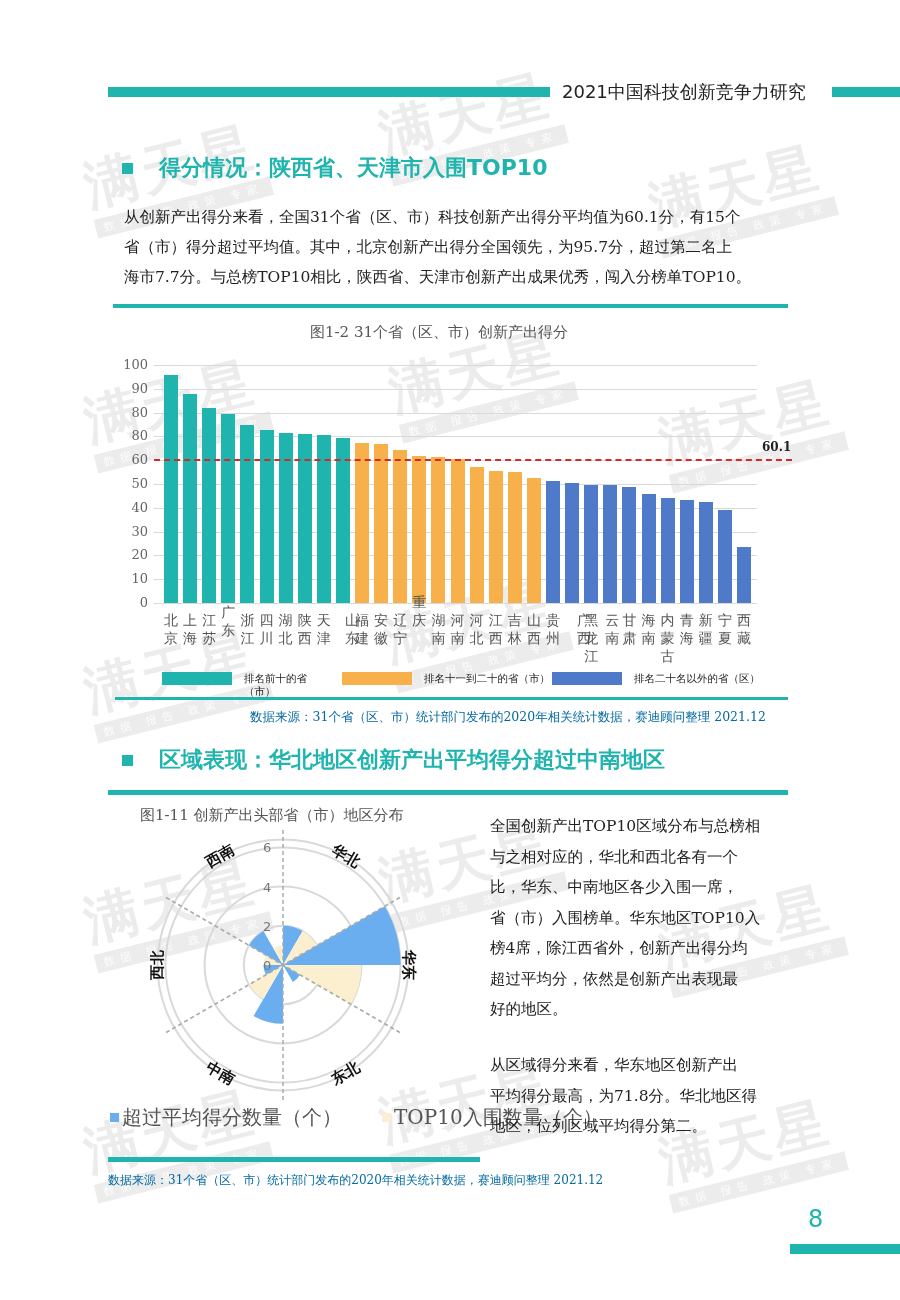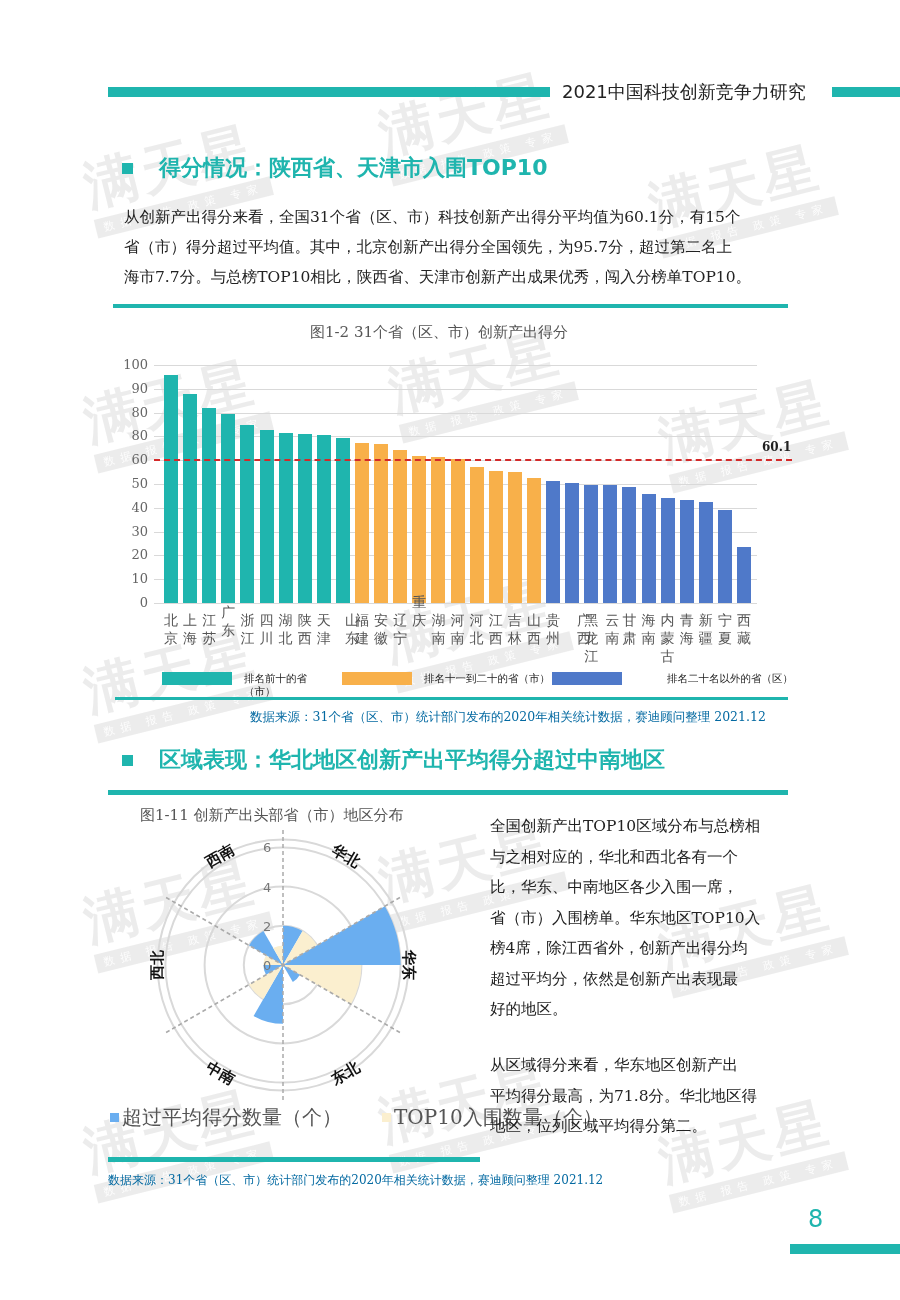--- a/index.html
+++ b/index.html
@@ -171,21 +171,21 @@
 
 <div class="legend-row" style="left:162px; top:672px;">
   <div style="display:flex; align-items:flex-start; width:180px;">
     <span class="legend-swatch" style="background:#1fb5ae;"></span>
     <span style="width:80px; line-height:13px;">排名前十的省（市）</span>
   </div>
   <div style="display:flex; align-items:flex-start; width:210px;">
     <span class="legend-swatch" style="background:#f8b04a;"></span>
     <span style="line-height:13px; white-space:nowrap;">排名十一到二十的省（市）</span>
   </div>
-  <div style="display:flex; align-items:flex-end;gap:33px;">
+  <div style="display:flex; align-items:flex-end;">
     <span class="legend-swatch" style="background:#4f79c9;"></span>
     <span style="line-height:13px; white-space:nowrap;">排名二十名以外的省（区）</span>
   </div>
 </div>
 
 <div class="teal-bar" style="left:115px; top:697px; width:673px; height:3px;"></div>
 <div class="source" style="left:250px; top:709px;">数据来源：31个省（区、市）统计部门发布的2020年相关统计数据，赛迪顾问整理 2021.12</div>
 
 <div class="section-title" style="left:122px; top:745px;">
   <span class="sq"></span>

